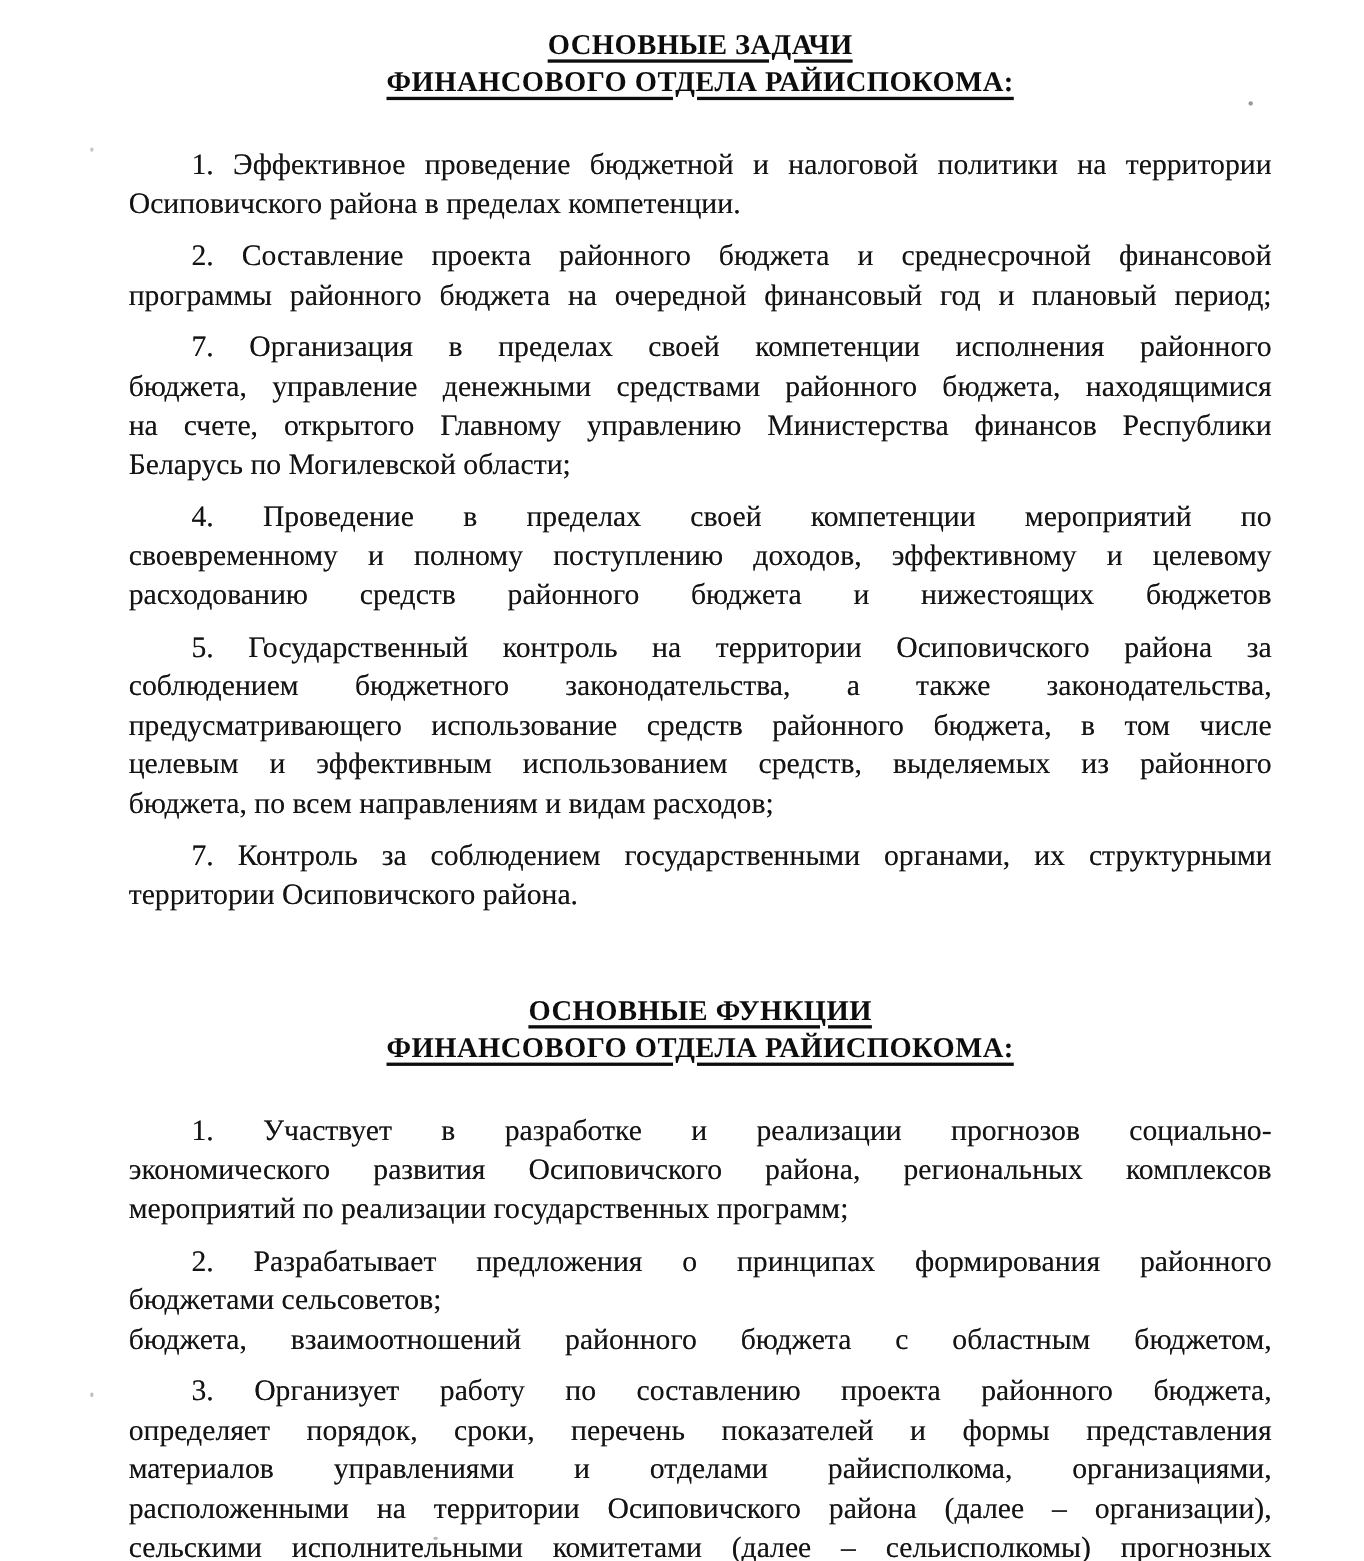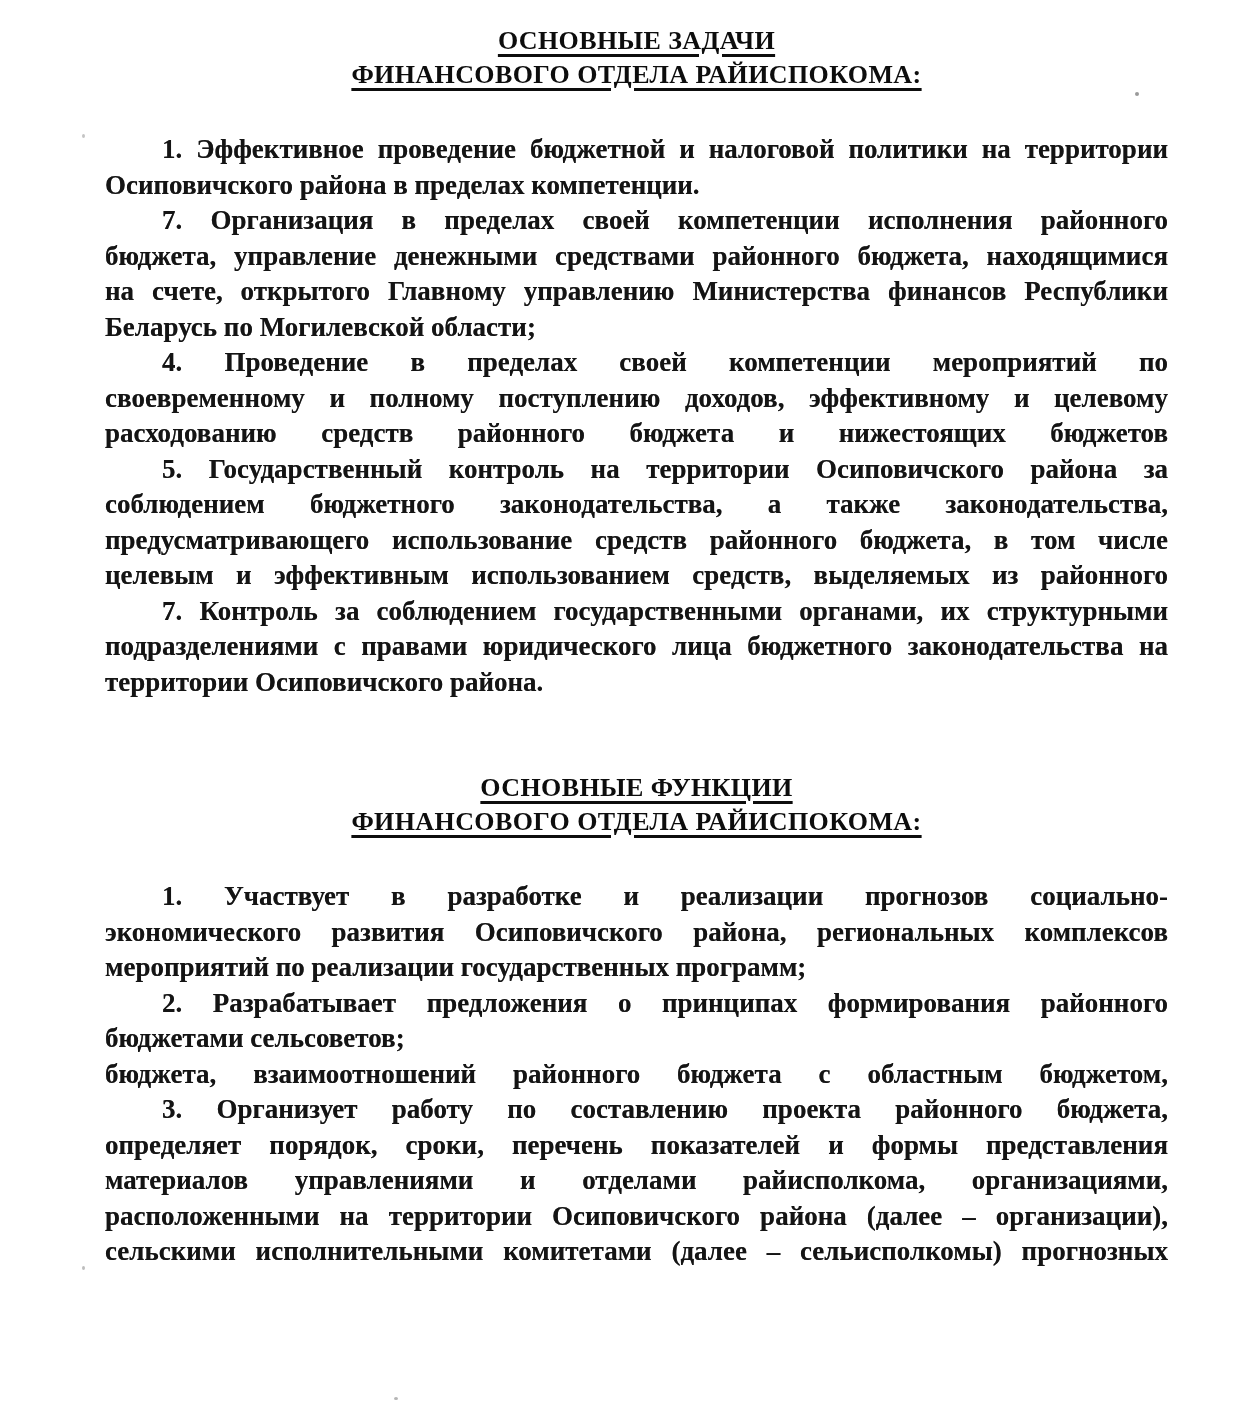--- a/index.html
+++ b/index.html
@@ -38,22 +38,21 @@
   .section-body{
     margin-top:40px;
     font-size:27px;
     line-height:35.5px;
     text-shadow:0 0 .4px rgba(0,0,0,.55);
   }
   .section-functions{
     margin-top:71px;
   }
   .para{
-    margin:0;
-    font-weight:bold;
+    margin:12px;
   }
   .line{
     text-align:justify;
     text-align-last:justify;
     min-height:35.5px;
   }
   .line.first{
     padding-left:57px;
   }
   .line.endline{
@@ -83,39 +82,43 @@
     <div class="heading">
       <div class="heading-line">ОСНОВНЫЕ ЗАДАЧИ</div>
       <div class="heading-line">ФИНАНСОВОГО ОТДЕЛА РАЙИСПОКОМА:</div>
     </div>
     <div class="section-body">
         <div class="para">
           <div class="line first">1. Эффективное проведение бюджетной и налоговой политики на территории</div>
           <div class="line endline">Осиповичского района в пределах компетенции.</div>
         </div>
         <div class="para">
+          <div class="line first">2. Составление проекта районного бюджета и среднесрочной финансовой</div>
+          <div class="line">программы районного бюджета на очередной финансовый год и плановый период;</div>
+        </div>
+        <div class="para">
           <div class="line first">7. Организация в пределах своей компетенции исполнения районного</div>
           <div class="line">бюджета, управление денежными средствами районного бюджета, находящимися</div>
           <div class="line">на счете, открытого Главному управлению Министерства финансов Республики</div>
           <div class="line endline">Беларусь по Могилевской области;</div>
         </div>
         <div class="para">
           <div class="line first">4. Проведение в пределах своей компетенции мероприятий по</div>
           <div class="line">своевременному и полному поступлению доходов, эффективному и целевому</div>
           <div class="line">расходованию средств районного бюджета и нижестоящих бюджетов</div>
         </div>
         <div class="para">
           <div class="line first">5. Государственный контроль на территории Осиповичского района за</div>
           <div class="line">соблюдением бюджетного законодательства, а также законодательства,</div>
           <div class="line">предусматривающего использование средств районного бюджета, в том числе</div>
           <div class="line">целевым и эффективным использованием средств, выделяемых из районного</div>
+          <div class="line endline">бюджета, по всем направлениям и видам расходов;</div>
         </div>
         <div class="para">
           <div class="line first">7. Контроль за соблюдением государственными органами, их структурными</div>
-          <div class="line">подразделениями с правами юридического лица бюджетного законодательства на</div>
           <div class="line endline">территории Осиповичского района.</div>
         </div>
       </div>
   </section>
 
   <section class="section-functions">
     <div class="heading">
       <div class="heading-line">ОСНОВНЫЕ ФУНКЦИИ</div>
       <div class="heading-line">ФИНАНСОВОГО ОТДЕЛА РАЙИСПОКОМА:</div>
     </div>

